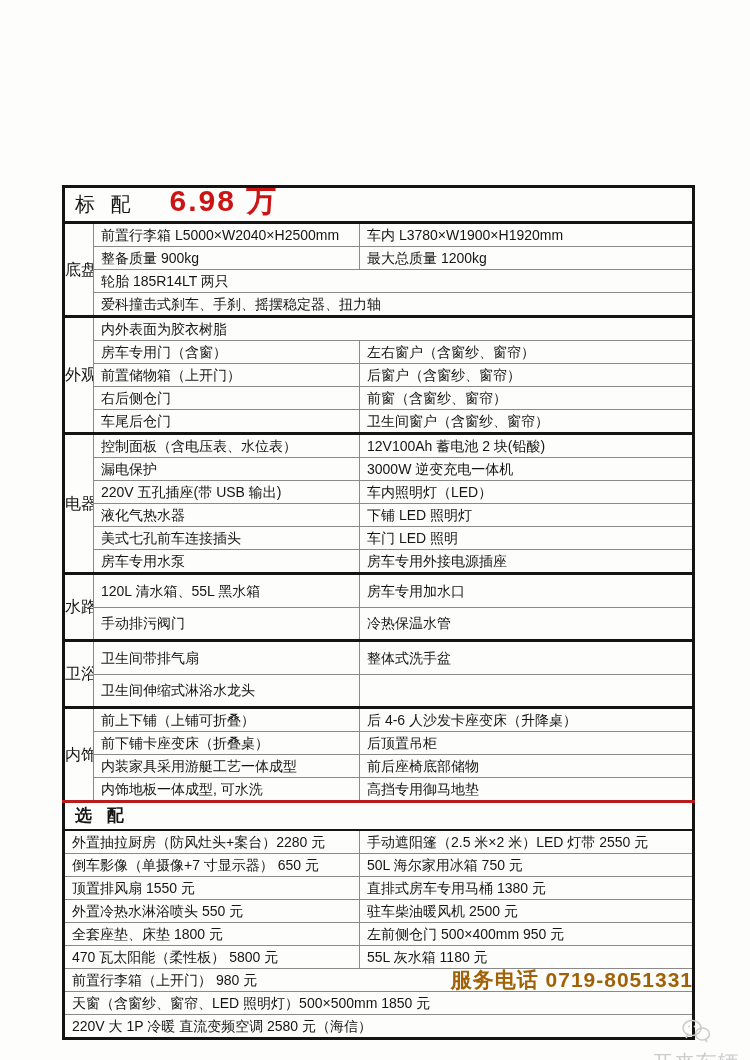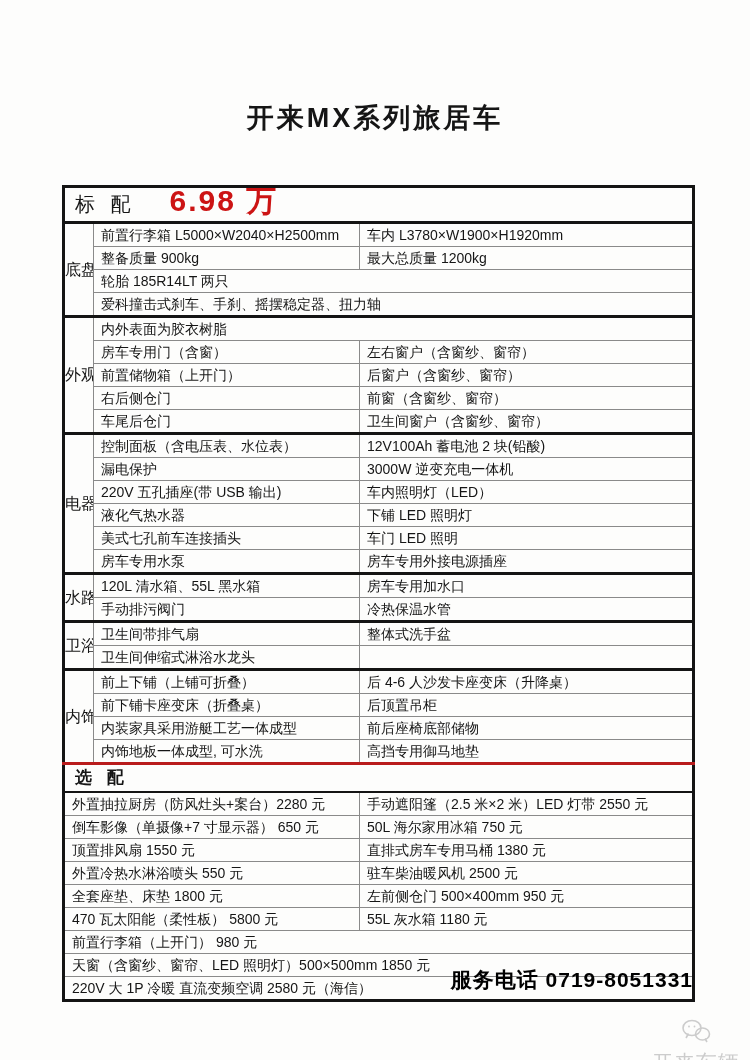--- a/index.html
+++ b/index.html
@@ -28,21 +28,21 @@
     border:1px solid #8a8a8a;
     font-size:14px; line-height:18px; height:20px;
     padding:1px 7px; vertical-align:middle;
     white-space:nowrap; overflow:hidden;
   }
   tr.price-row td { padding:4px 10px 6px; height:auto; }
   .price-label { font-weight:normal; font-size:20px; letter-spacing:5px;margin-top:27px; }
   .price-value { font-weight:bold; font-size:30px; margin-left:30px; letter-spacing:2px; }
   tr.sec-top > td { border-top:3px solid #141414; }
   td.cat {
-    text-align:center; padding:10px 0; font-size:16px;
+    text-align:center; padding:20px 0; font-size:16px;
     word-break:break-all; line-height:24px; letter-spacing:0;
   }
   tr.opt-header td {
     border-top:3px solid #b91c1c; border-bottom:2px solid #141414;
     font-weight:bold; font-size:17px; letter-spacing:5px;
     padding:4px 10px; height:auto;
   }
   .phone {
     position:absolute; top:966px; right:57px;
     font-size:21px; font-weight:bold; letter-spacing:1px;
@@ -52,21 +52,20 @@
     font-size:21px; letter-spacing:1px;
     display:flex; align-items:center; gap:5px;flex-direction:column;
   }
   .watermark svg { display:block; }
 </style>
 </head>
 <body>
 
 <div class="sheet">
 
-  <div class="title">开来MX系列旅居车</div>
 
   <table class="spec">
     <colgroup>
       <col class="c-cat">
         <col class="c-left">
         <col class="c-right">
     </colgroup>
     <tbody>
       <tr class="price-row">
         <td colspan="3">
@@ -201,21 +200,21 @@
         </tr>
         <tr>
           <td colspan="3">天窗（含窗纱、窗帘、LED 照明灯）500×500mm 1850 元</td>
         </tr>
         <tr>
           <td colspan="3">220V 大 1P 冷暖 直流变频空调 2580 元（海信）</td>
         </tr>
       </tbody>
   </table>
 
-  <div class="phone" style="color: #000000;">服务电话 0719-8051331</div>
+  <div class="phone" style="color: #a16207;">服务电话 0719-8051331</div>
 
   <div class="watermark" style="color: rgb(204, 204, 204);">
     <span>
       <svg width="32" height="26" viewBox="0 0 32 26" fill="none" stroke="currentColor" stroke-width="1.6">
         <ellipse cx="12" cy="10" rx="9" ry="7.5"></ellipse>
         <path d="M6 20 L8.5 15.5"></path>
         <ellipse cx="22.5" cy="16" rx="7" ry="6"></ellipse>
         <path d="M27 24 L25 20.5"></path>
         <circle cx="9" cy="8.5" r="0.9" fill="currentColor" stroke="none"></circle>
         <circle cx="14.5" cy="8.5" r="0.9" fill="currentColor" stroke="none"></circle>

